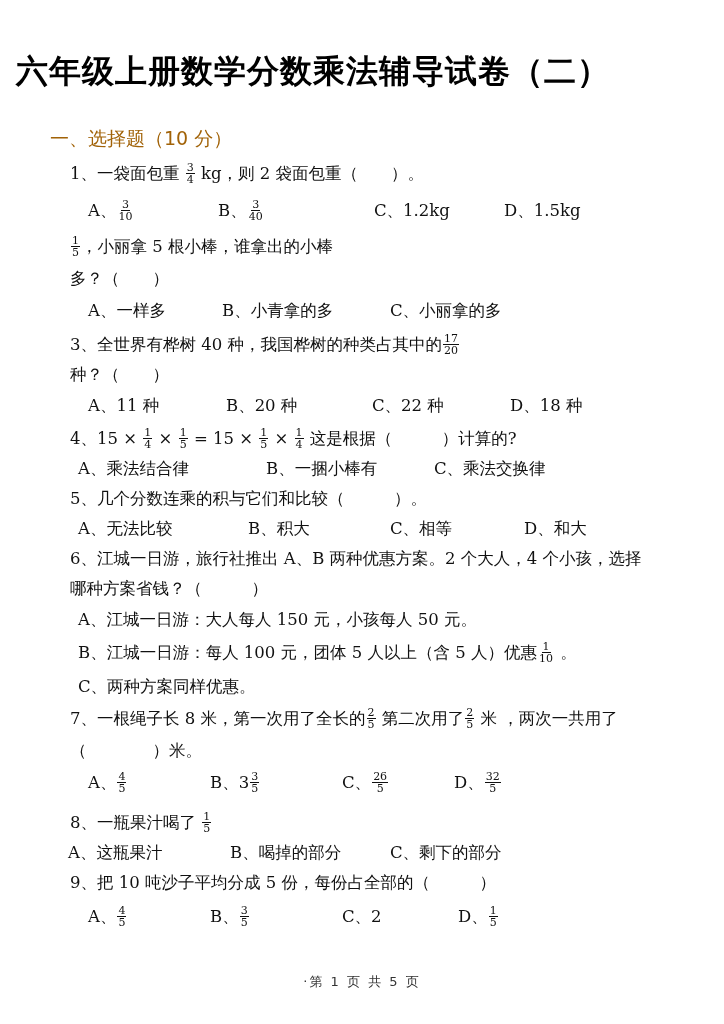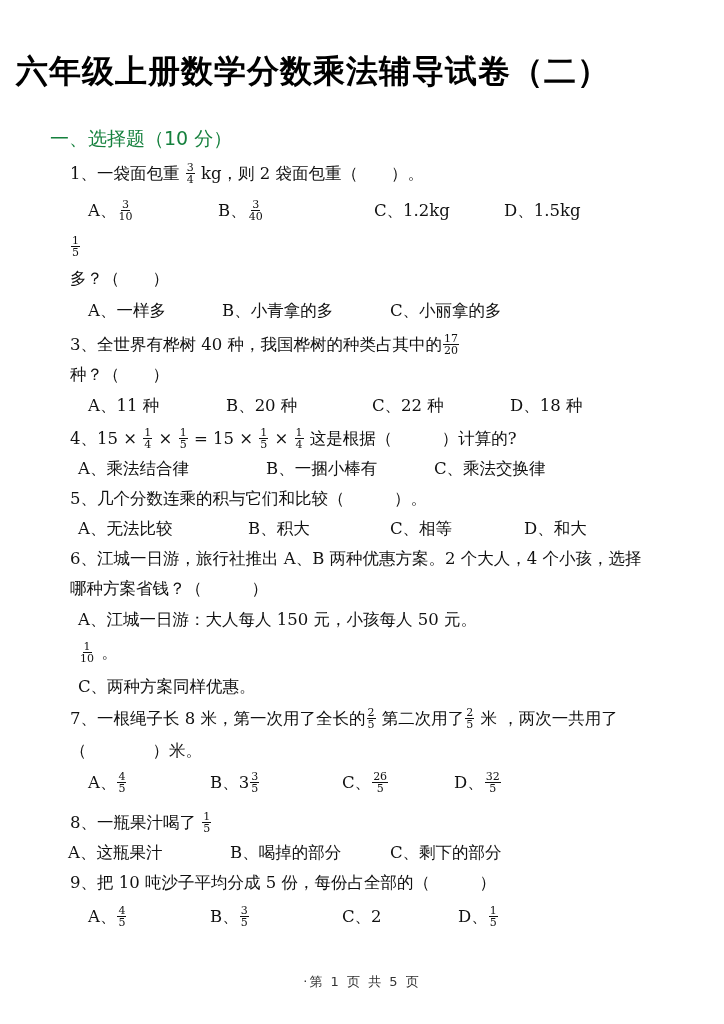--- a/index.html
+++ b/index.html
@@ -8,21 +8,21 @@
       font-family: "DejaVu Serif", "Liberation Serif", serif;
       position: relative; overflow: hidden;
     }
     .title {
       position: absolute; left: 0; top: 50px; width: 724px; text-align: left;
       font-family: "DejaVu Sans", sans-serif; font-weight: bold; font-size: 32px;
       letter-spacing: 1px; color: #000; padding-left: 16px;
     }
     .section {
       position: absolute; left: 50px; top: 126px;
-      font-family: "DejaVu Sans", sans-serif; font-size: 19px; color: #15803d; text-align: right;
+      font-family: "DejaVu Sans", sans-serif; font-size: 19px; color: #a16207; text-align: right;
     }
     .line {
       position: absolute; font-size: 16.5px; white-space: nowrap; line-height: 22px; text-align: center;
     }
     .frac {
       display: inline-flex; flex-direction: column; align-items: center;
       vertical-align: middle; font-size: 11px; line-height: 11px; margin: 0 1px;
       position: relative; top: -1px;
     }
     .frac .num { padding: 0 1px; border-bottom: 1px solid #111; }
@@ -53,21 +53,21 @@
       <span class="num">3</span>
       <span class="den">40</span>
     </span></div>
 <div class="opt" style="left:374px;top:200px">C、1.2kg</div>
 <div class="opt" style="left:504px;top:200px">D、1.5kg</div>
 
 <div class="line" style="left:70px;top:236px">
   <span class="frac">
       <span class="num">1</span>
       <span class="den">5</span>
-    </span>
+    </span><span>，小丽拿 5 根小棒，谁拿出的小棒</span>
 </div>
 <div class="line" style="left:70px;top:268px">多？（　　）</div>
 <div class="opt" style="left:88px;top:300px">A、一样多</div>
 <div class="opt" style="left:222px;top:300px">B、小青拿的多</div>
 <div class="opt" style="left:390px;top:300px">C、小丽拿的多</div>
 
 <div class="line" style="left:70px;top:334px">
   <span>3、全世界有桦树 40 种，我国桦树的种类占其中的</span><span class="frac">
       <span class="num">17</span>
       <span class="den">20</span>
@@ -100,21 +100,21 @@
 
 <div class="line" style="left:70px;top:488px">5、几个分数连乘的积与它们和比较（　　　）。</div>
 <div class="opt" style="left:78px;top:518px">A、无法比较</div>
 <div class="opt" style="left:248px;top:518px">B、积大</div>
 <div class="opt" style="left:390px;top:518px">C、相等</div>
 <div class="opt" style="left:524px;top:518px">D、和大</div>
 
 <div class="line" style="left:70px;top:548px">6、江城一日游，旅行社推出 A、B 两种优惠方案。2 个大人，4 个小孩，选择</div>
 <div class="line" style="left:70px;top:578px">哪种方案省钱？（　　　）</div>
 <div class="opt" style="left:78px;top:609px">A、江城一日游：大人每人 150 元，小孩每人 50 元。</div>
-<div class="opt" style="left:78px;top:642px"><span class="frac">
+<div class="opt" style="left:78px;top:642px"><span>B、江城一日游：每人 100 元，团体 5 人以上（含 5 人）优惠</span><span class="frac">
       <span class="num">1</span>
       <span class="den">10</span>
     </span><span> 。</span></div>
 <div class="opt" style="left:78px;top:676px">C、两种方案同样优惠。</div>
 
 <div class="line" style="left:70px;top:708px">
   <span>7、一根绳子长 8 米，第一次用了全长的</span><span class="frac">
       <span class="num">2</span>
       <span class="den">5</span>
     </span><span> 第二次用了</span><span class="frac">

